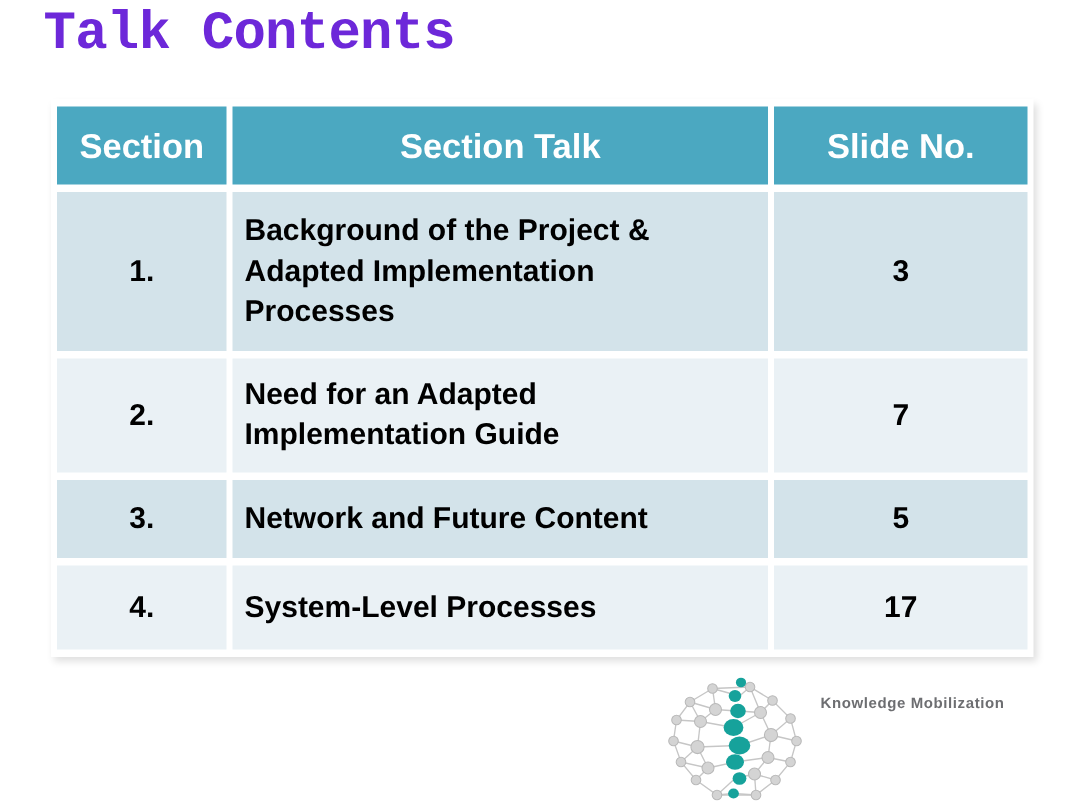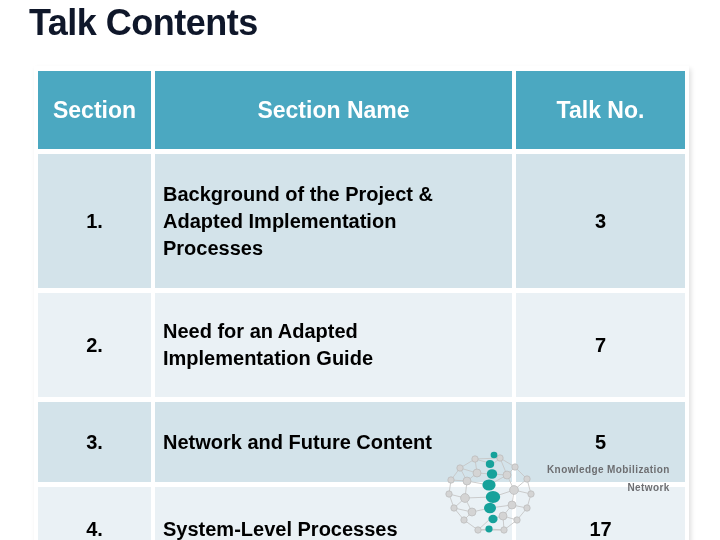--- a/index.html
+++ b/index.html
@@ -15,22 +15,23 @@
     background: #ffffff;
     overflow: hidden;
   }
   .slide-title {
     position: absolute;
     left: 29px;
     top: 0px;
     font-size: 36px;
     line-height: 46px;
     font-weight: bold;
-    color: #0f172a;
+    color: #6d28d9;
     letter-spacing: -0.5px;
+    font-family: Liberation Mono, monospace;
   }
   table.contents-table {
     position: absolute;
     left: 34px;
     top: 66px;
     border-collapse: separate;
     border-spacing: 4px 5px;
     table-layout: fixed;
     box-shadow: 2px 3px 5px rgba(0,0,0,0.13);
     background: #ffffff;
@@ -39,28 +40,28 @@
   .contents-table col.c2 { width: 357px; }
   .contents-table col.c3 { width: 169px; }
   .contents-table th {
     background: var(--header_bg, #4BA8C1);
     color: var(--header_text, #ffffff);
     font-size: 23px;
     font-weight: bold;
     height: 52px;
     text-align: center;
     vertical-align: middle;
-    padding: 13px 4px;
+    padding: 0 4px;
   }
   .contents-table td {
     color: var(--body_text, #000000);
     font-size: 20px;
     font-weight: bold;
     vertical-align: middle;
-    padding: 18px 4px;
+    padding: 4px 4px;
     margin-top: 41px;
   }
   .contents-table tr.band-dark td  { background: var(--row_alt_dark, #D3E3EA); }
   .contents-table tr.band-light td { background: var(--row_alt_light, #EAF1F5); }
   .contents-table td.cell-section { text-align: center; }
   .contents-table td.cell-name {
     text-align: left;
     padding-left: 8px;
     white-space: pre-line;
     line-height: 1.35;
@@ -106,22 +107,22 @@
 
   <table class="contents-table">
     <colgroup>
         <col class="c1">
         <col class="c2">
         <col class="c3">
       </colgroup>
     <thead>
       <tr>
         <th>Section</th>
-        <th>Section Name</th>
-        <th>Talk No.</th>
+        <th>Section Talk</th>
+        <th>Slide No.</th>
       </tr>
     </thead>
     <tbody>
       <tr class="band-dark row-1">
         <td class="cell-section">1.</td>
         <td class="cell-name">Background of the Project &amp;
 Adapted Implementation
 Processes</td>
         <td class="cell-slide">3</td>
       </tr>
@@ -214,17 +215,16 @@
         <ellipse cx="51" cy="25" rx="5.2" ry="4.8"></ellipse>
         <ellipse cx="48" cy="36" rx="6.6" ry="5.6"></ellipse>
         <ellipse cx="52" cy="48" rx="7.2" ry="6"></ellipse>
         <ellipse cx="49" cy="59" rx="6" ry="5.2"></ellipse>
         <ellipse cx="52" cy="70" rx="4.6" ry="4.2"></ellipse>
         <ellipse cx="48" cy="80" rx="3.6" ry="3.4"></ellipse>
       </g>
     </svg>
     <div class="logo-text">
       <div class="logo-line2">Knowledge Mobilization</div>
-      <div class="logo-line3">Network</div>
     </div>
   </div>
 
 </div>
 
 </body></html>

